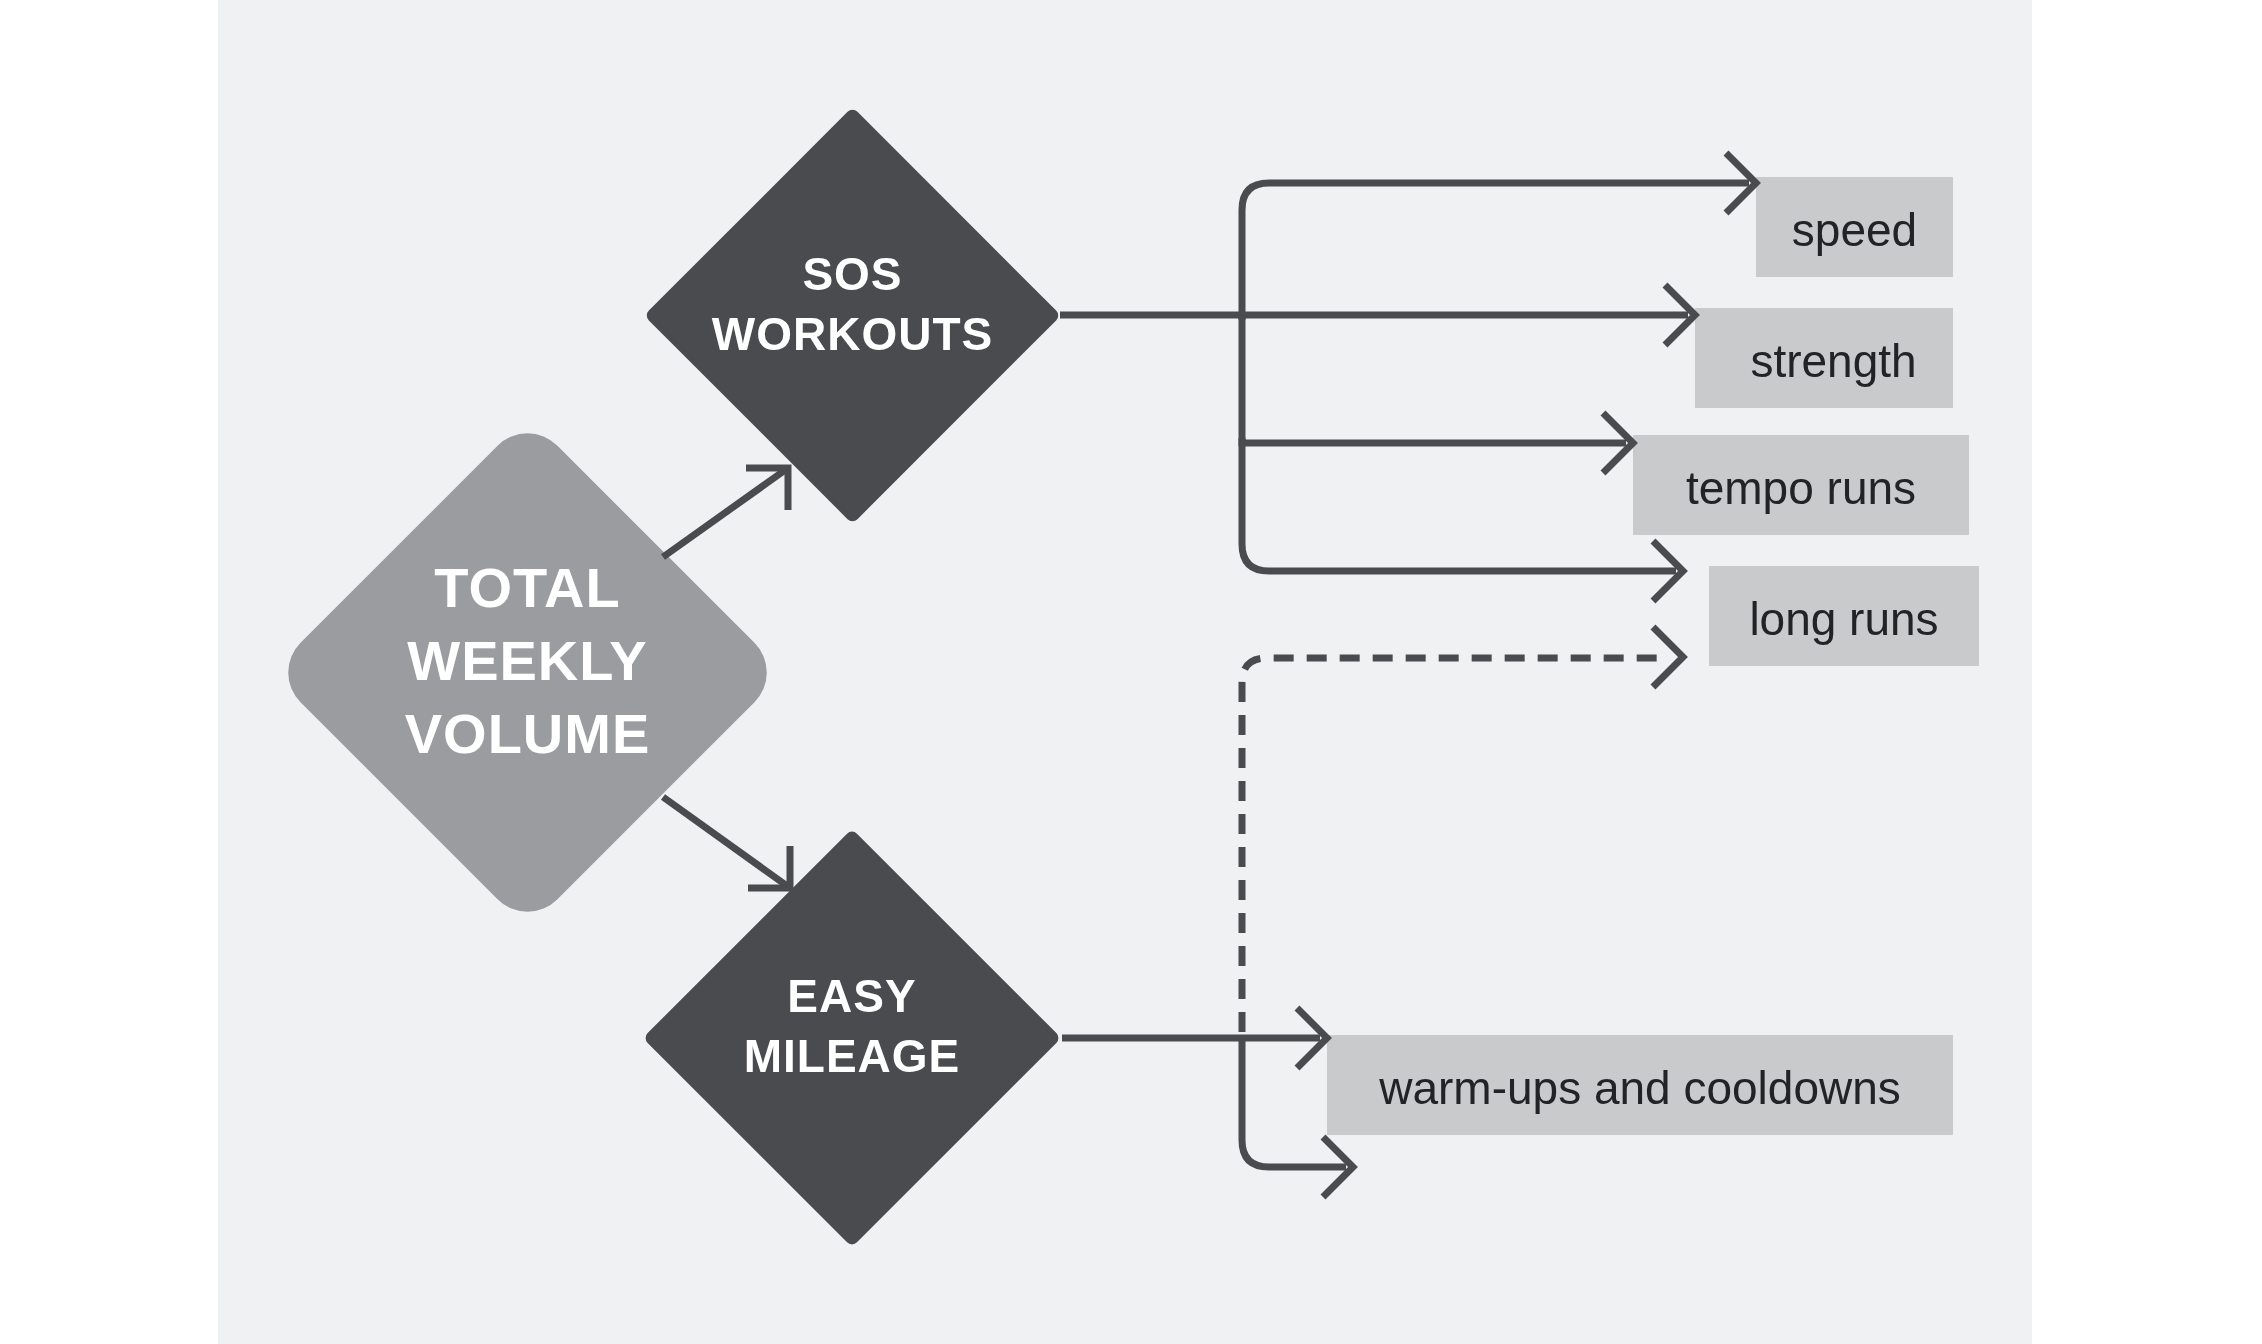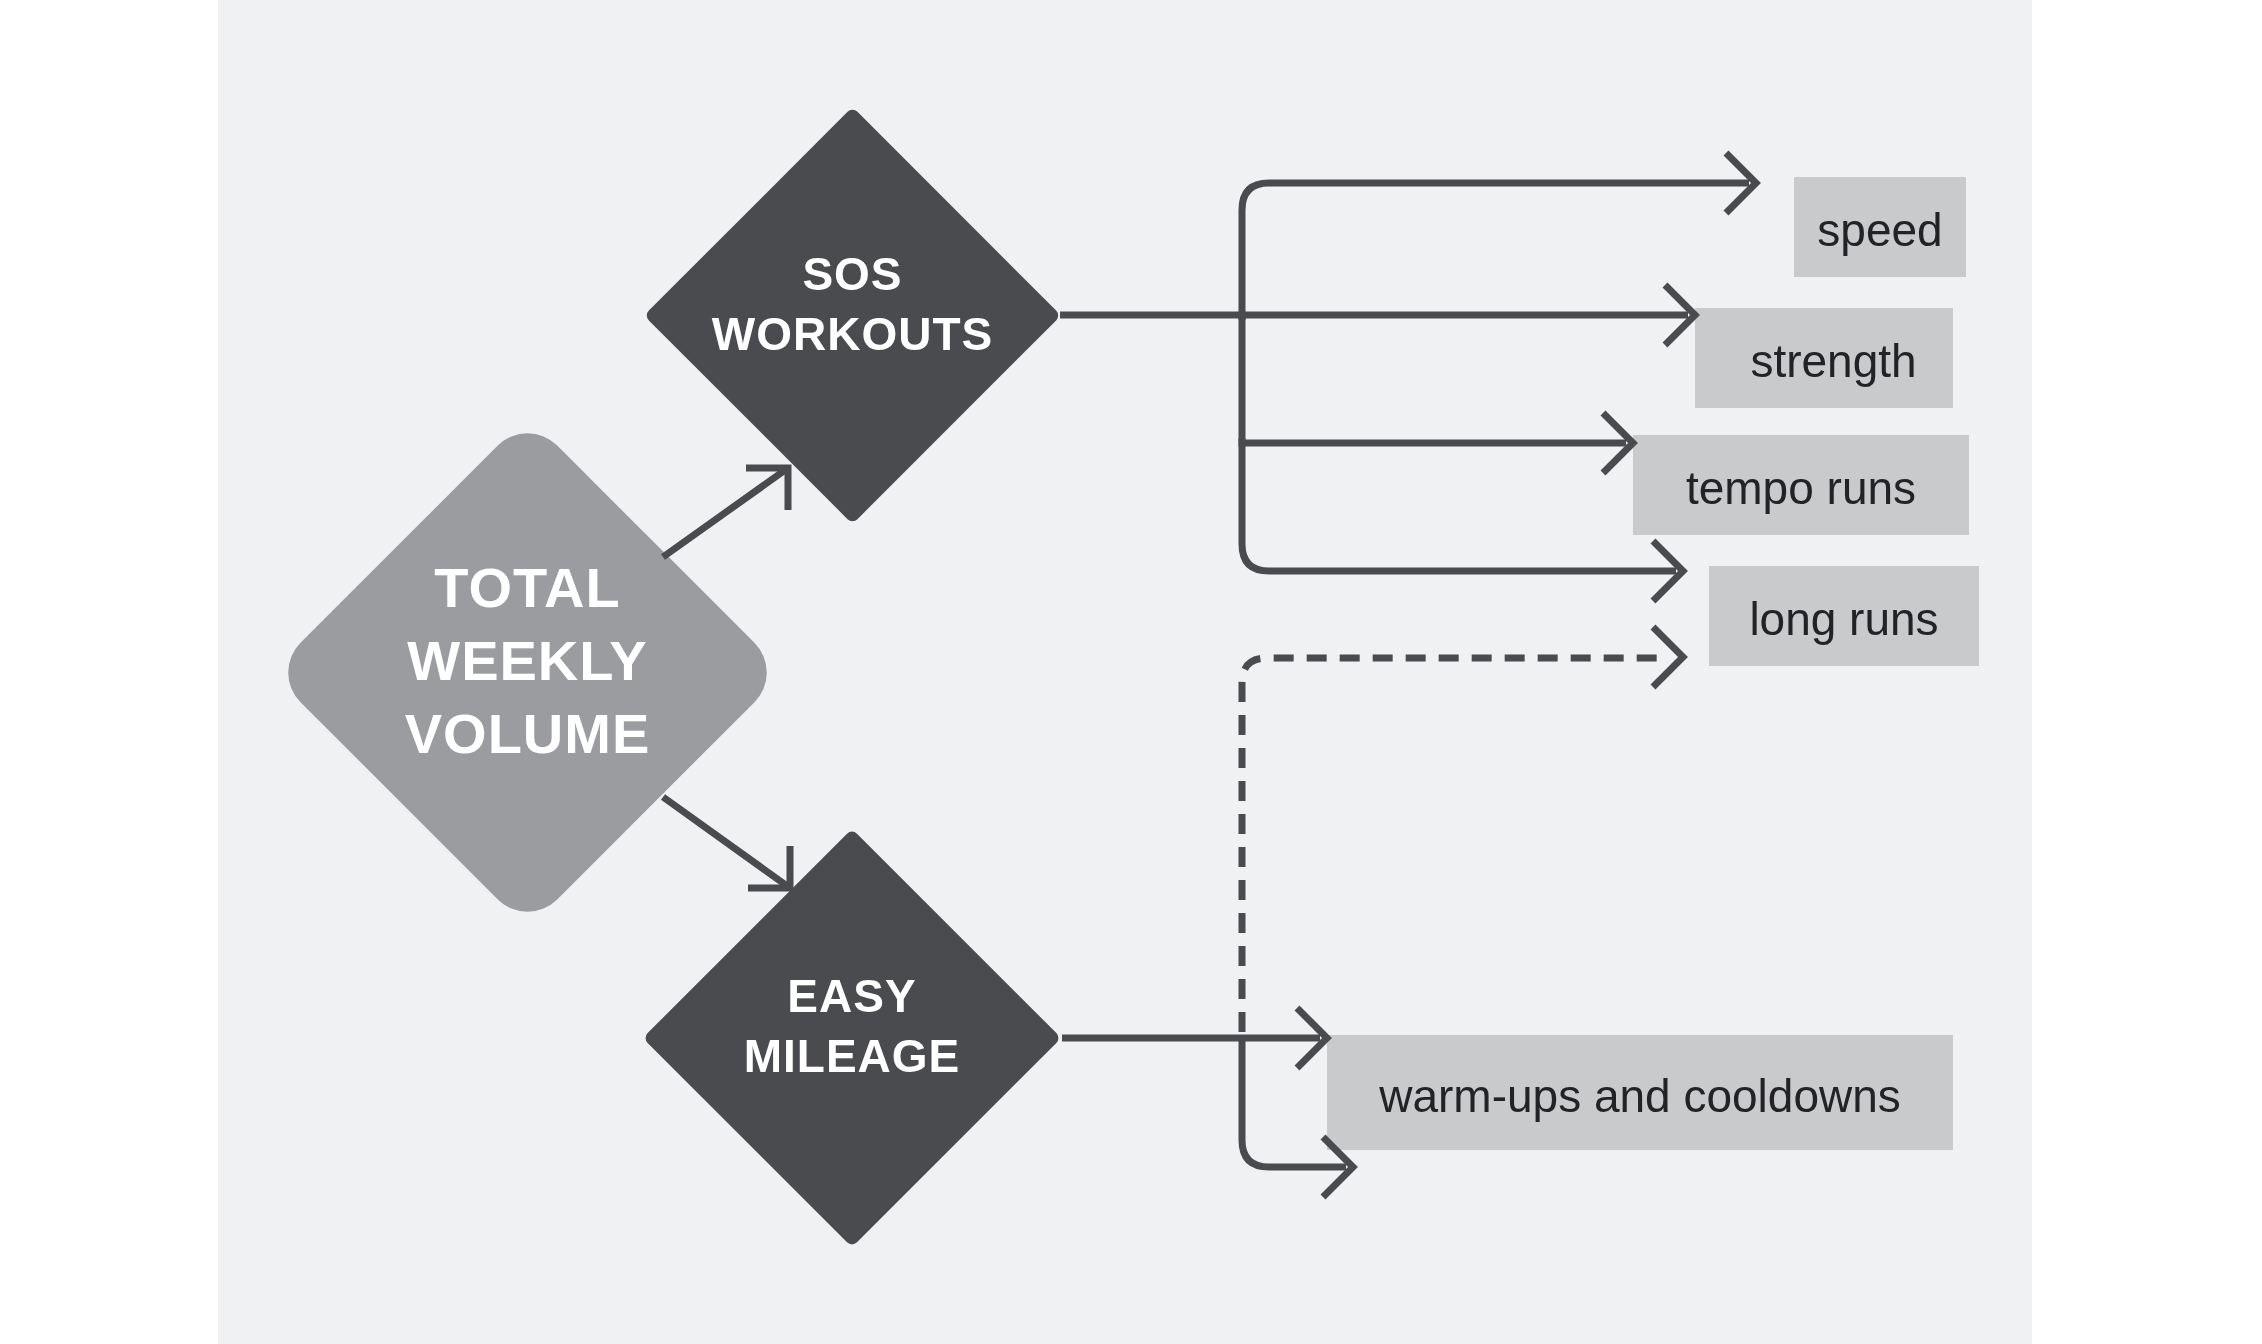--- a/index.html
+++ b/index.html
@@ -81,25 +81,25 @@
     position: absolute;
     background: var(--box-bg, #c9cacc);
     display: flex;
     align-items: center;
     justify-content: center;
     font-size: 46px;
     color: var(--box-text, #232327);
     padding-top: 6px;
     box-sizing: border-box;
   }
-  .box-speed    { left: 1794px; top: 177px;  width: 172px; height: 100px; }
+  .box-speed    { left: 1756px; top: 177px;  width: 197px; height: 100px; }
   .box-strength { left: 1695px; top: 308px;  width: 258px; height: 100px; padding-left: 19px; }
   .box-tempo    { left: 1633px; top: 435px;  width: 336px; height: 100px; }
   .box-long     { left: 1683px; top: 566px;  width: 270px; height: 100px; margin-left: 26px; }
-  .box-warmups  { left: 1327px; top: 1035px; width: 626px; height: 115px; }
+  .box-warmups  { left: 1327px; top: 1035px; width: 626px; height: 100px; }
   .box-easydays { left: 1353px; top: 1163px; width: 600px; height: 100px; }
   
   svg.wires {
     position: absolute;
     left: 0;
     top: 0;
     pointer-events: none;
   }
   svg.wires path {
     fill: none;

